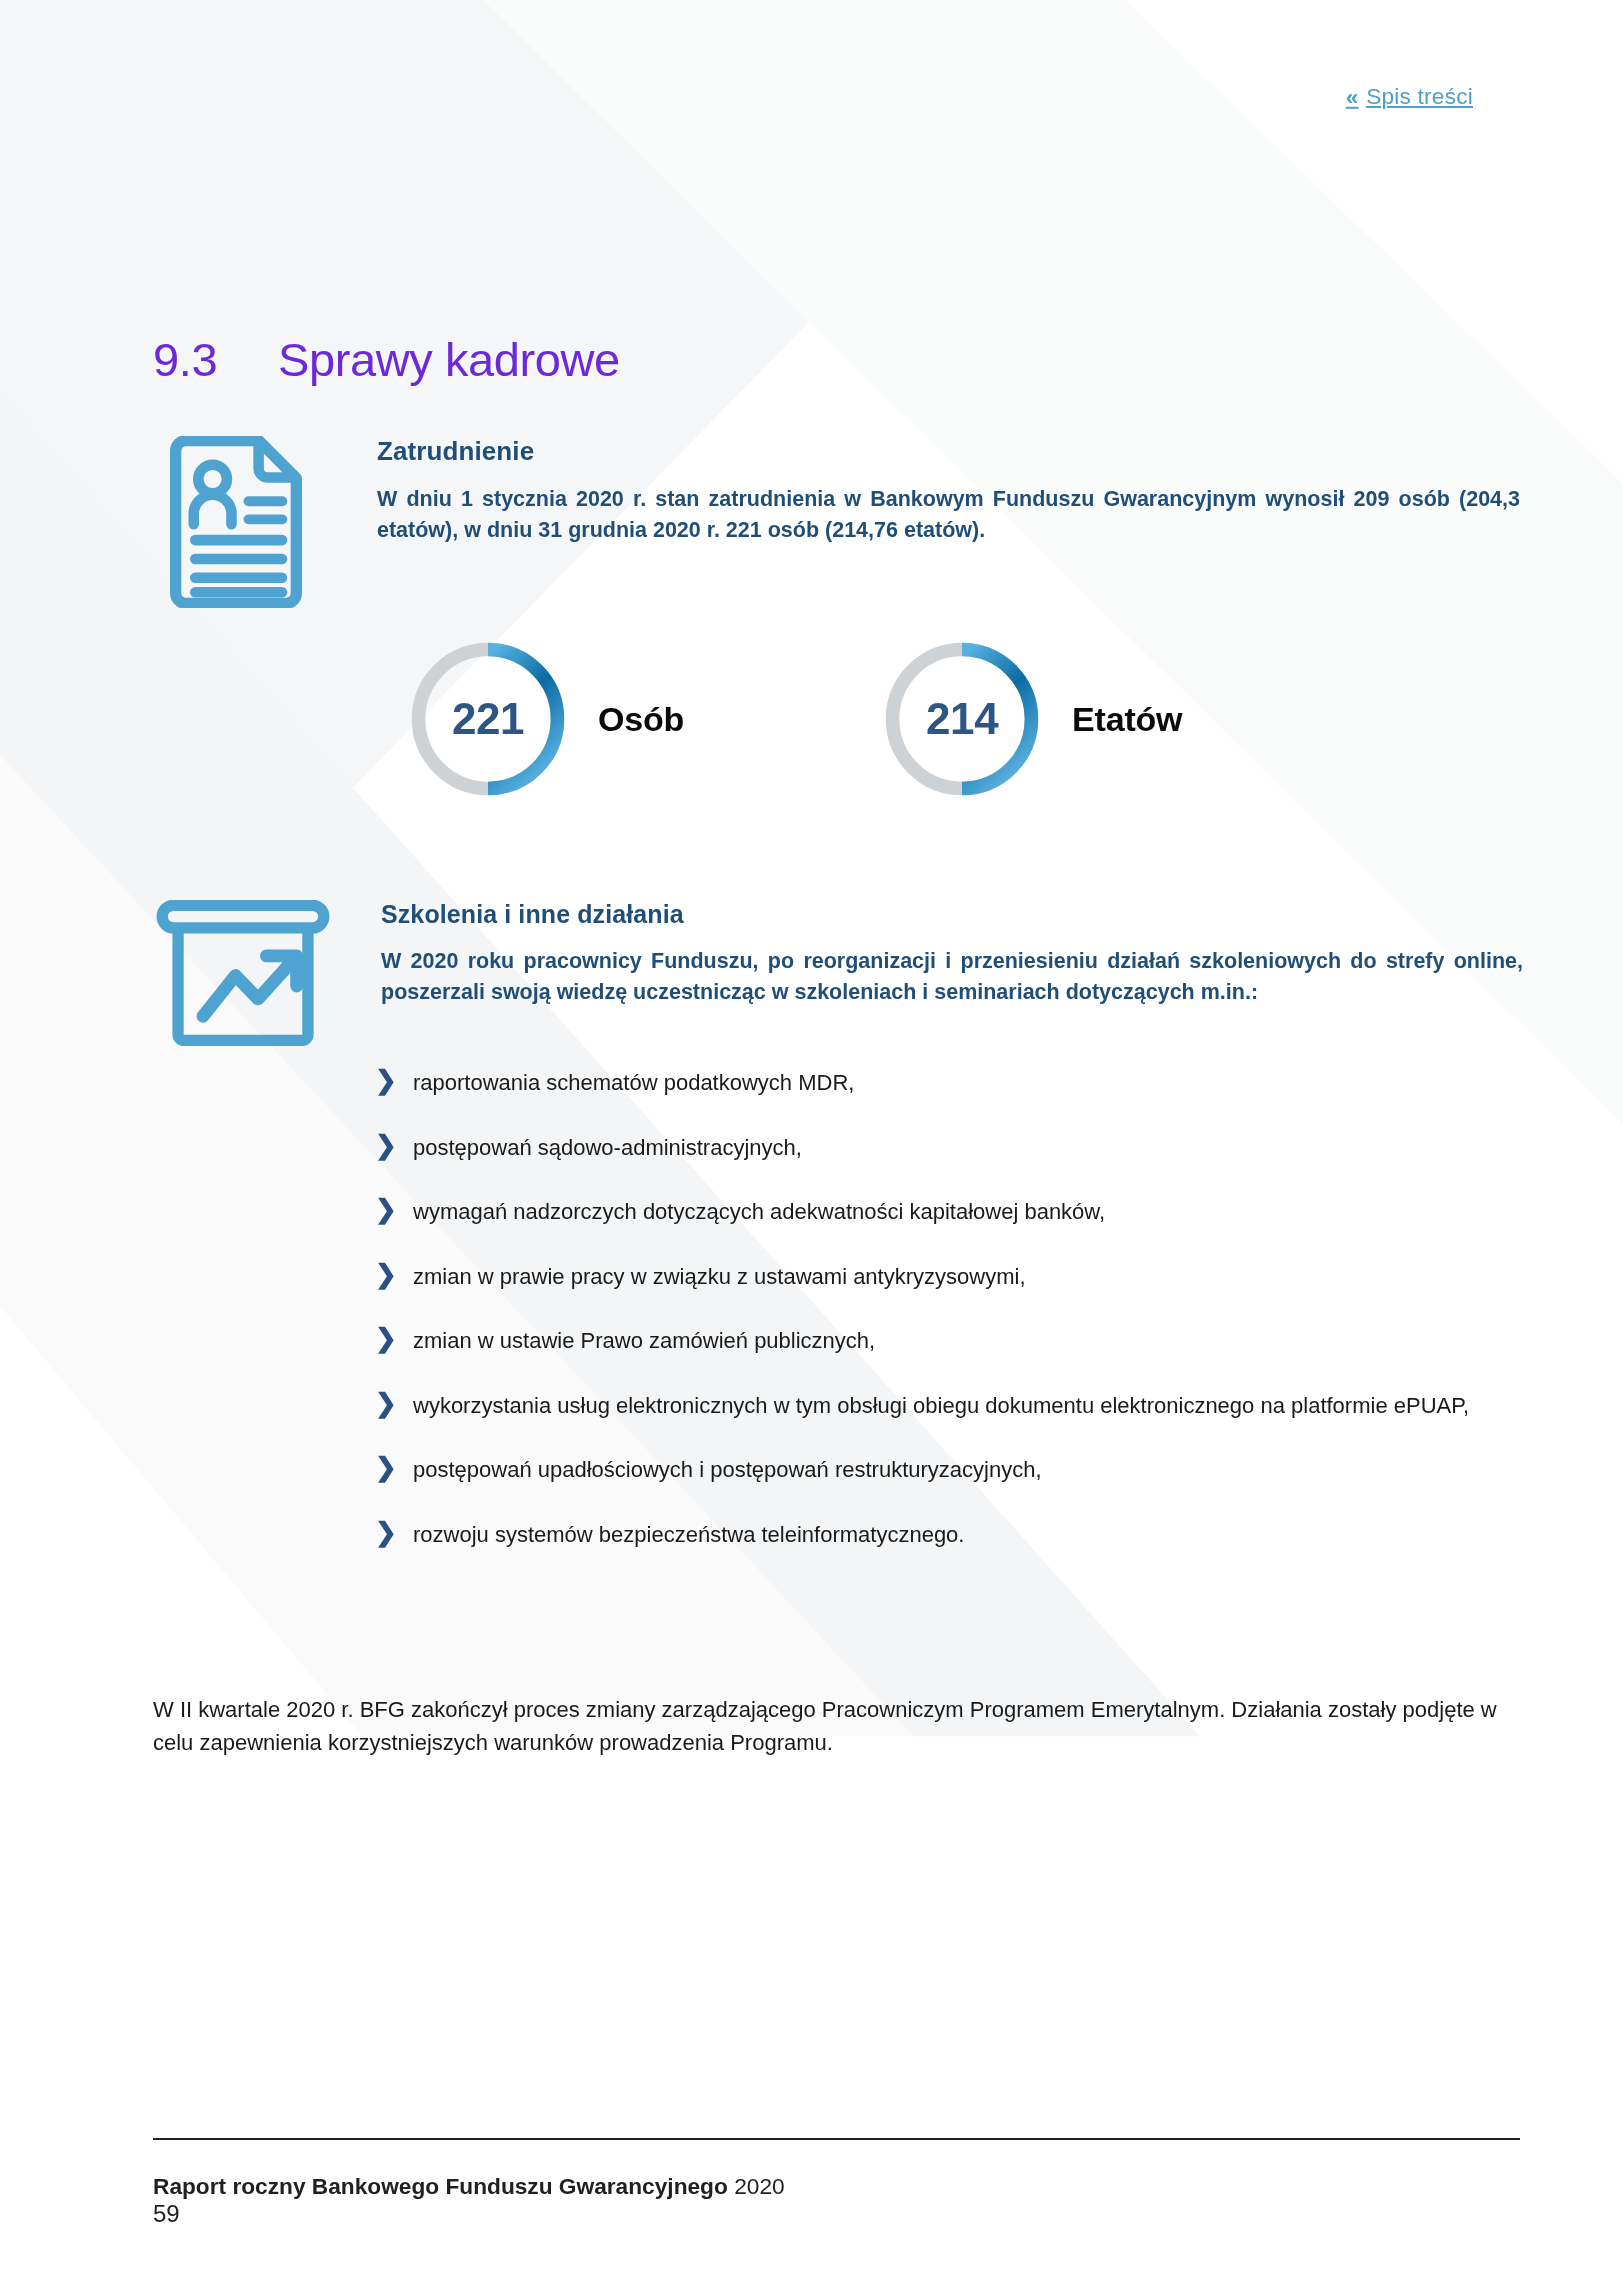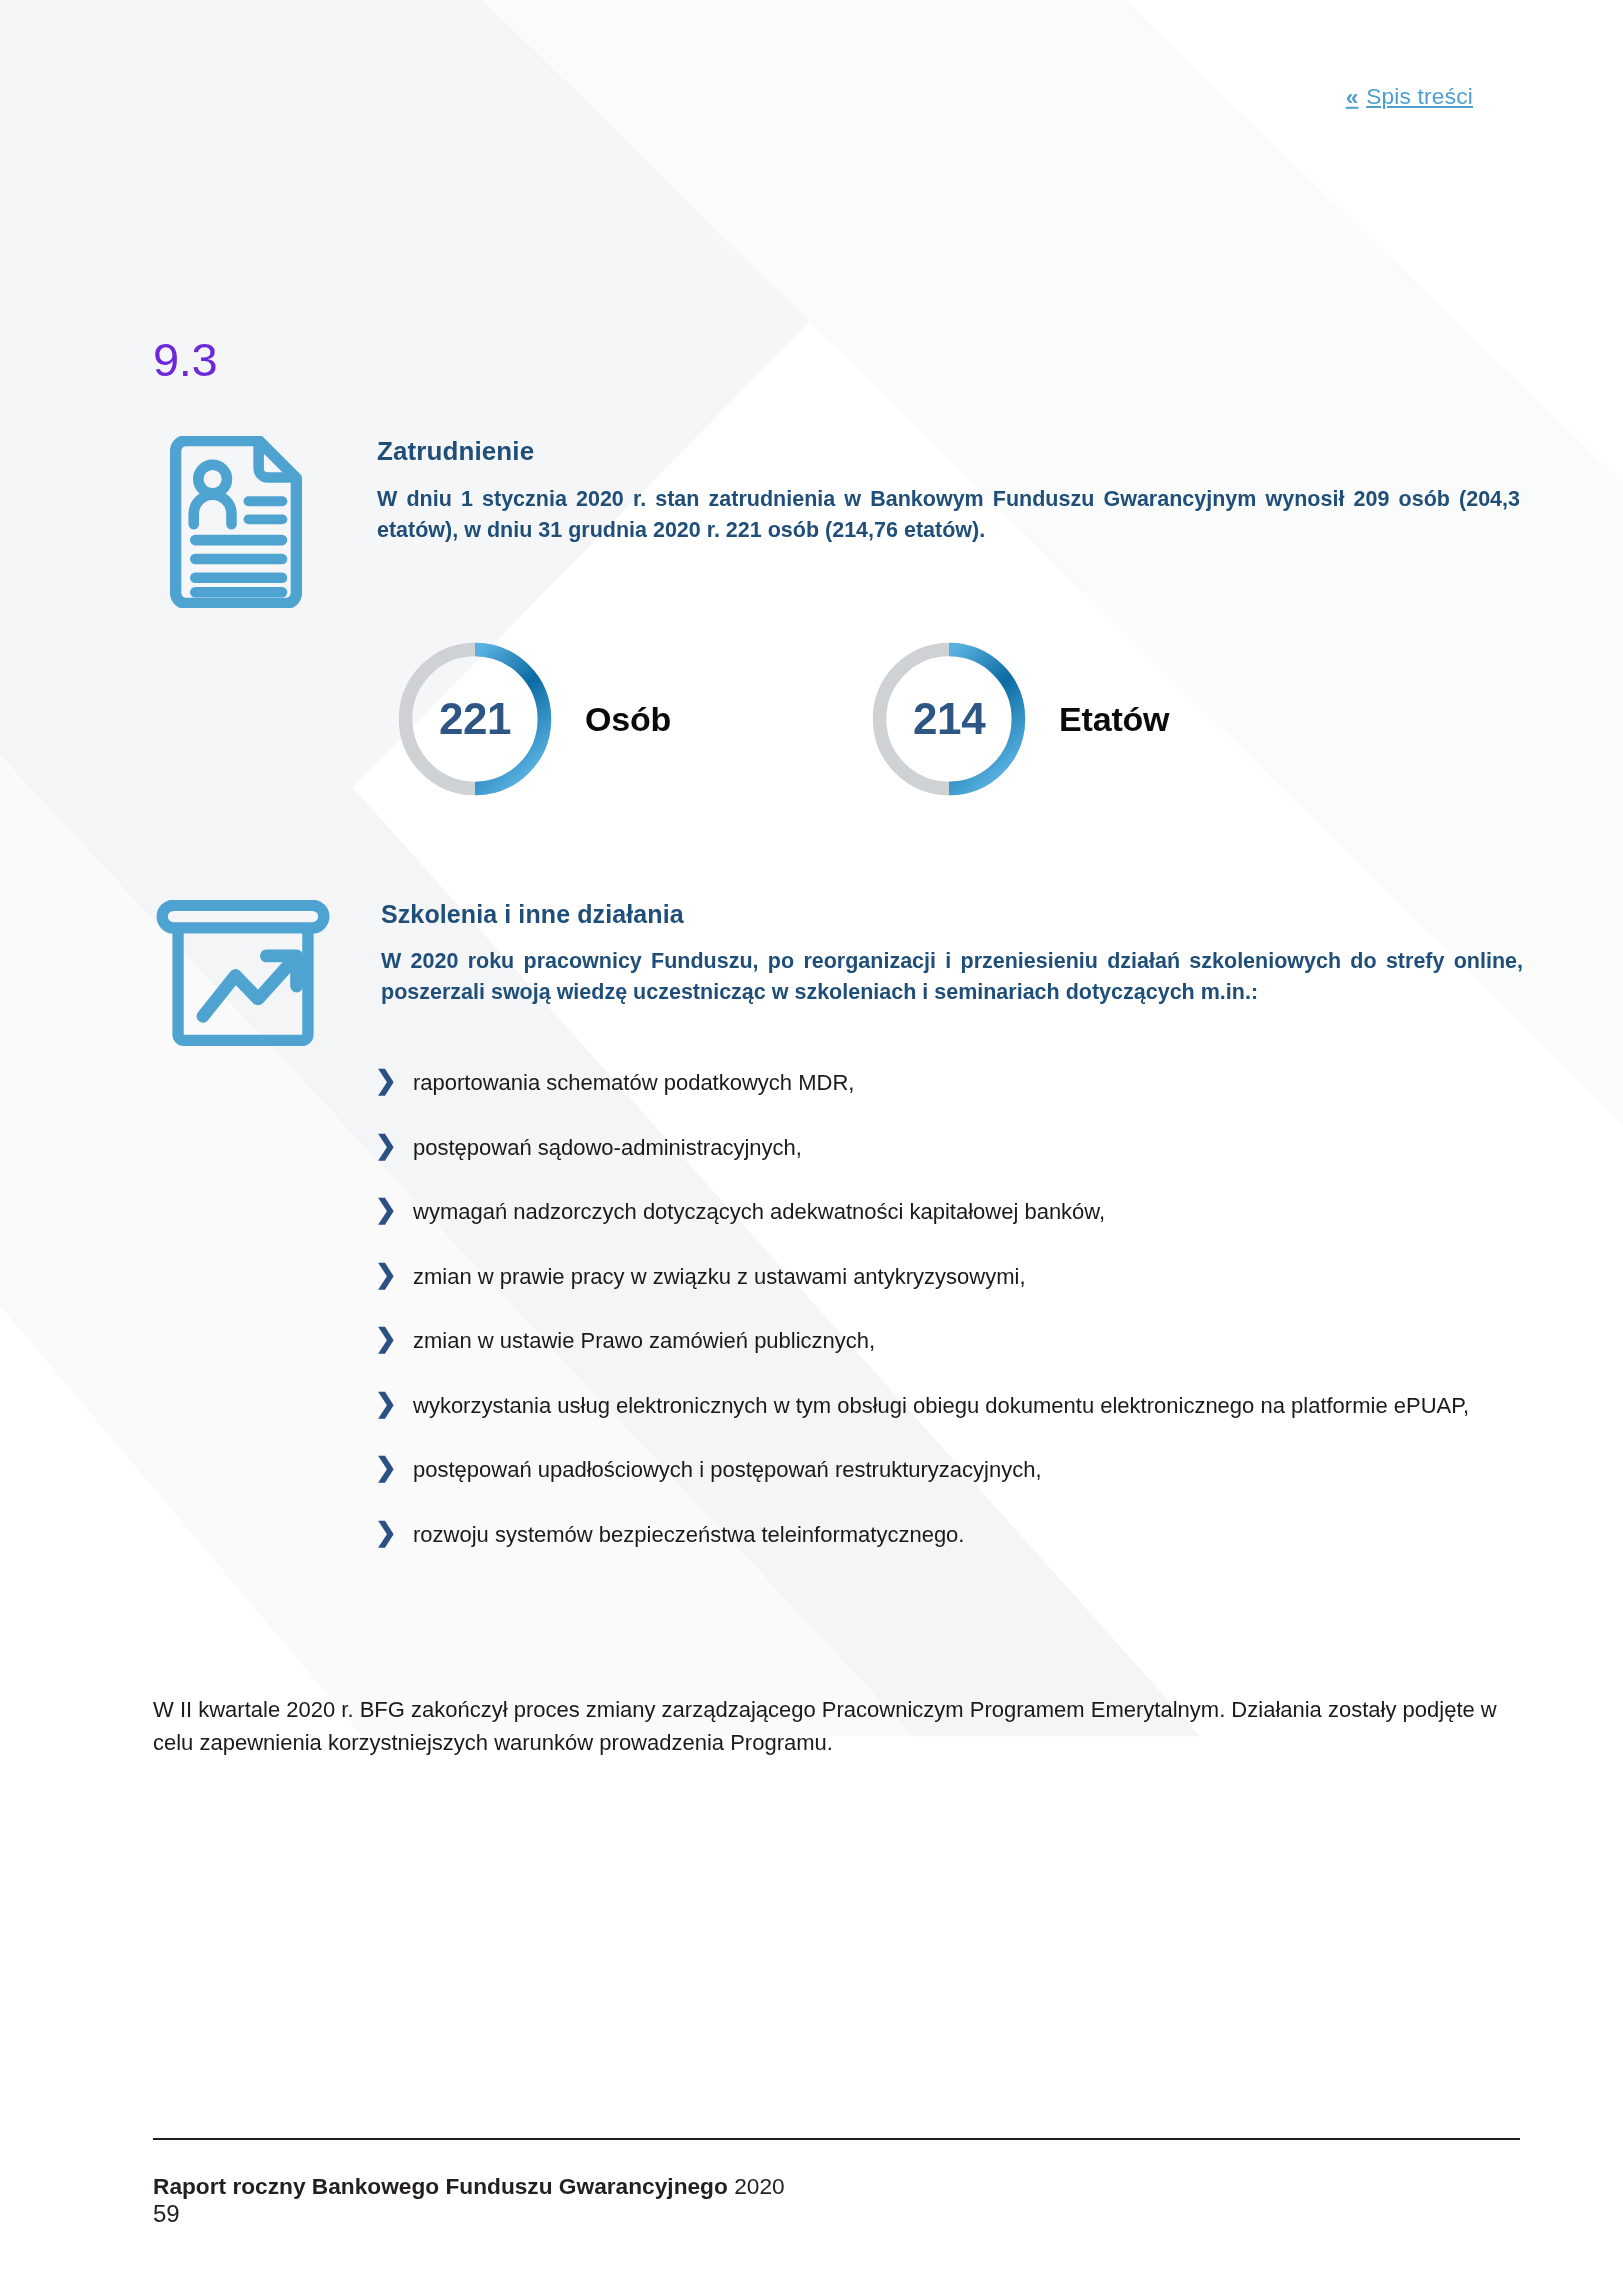--- a/index.html
+++ b/index.html
@@ -102,21 +102,21 @@
   
   #block-szkolenia { top: 900px; left: 156px; width: 1367px; }
   #block-szkolenia .blk-icon { width: 174px; margin-right: 51px; }
   #block-szkolenia .blk-body { width: 1136px; }
   #block-szkolenia .blk-title { font-size: 25px; }
 
   
   .stats {
     position: absolute;
     top: 639px;
-    left: 395px;
+    left: 408px;
     display: flex;
     align-items: center;
     gap: 198px;
   }
   .stat {
     display: flex;
     align-items: center;
     gap: 30px;
   }
   .donut {
@@ -232,20 +232,21 @@
 
 <div class="page">
 
   <a class="toc-link" href="#">
     <span class="chev-pair">«</span>
     <span>Spis treści</span>
   </a>
 
   <h1 class="sec-head">
     <span class="num">9.3</span>
+    <span>Sprawy kadrowe</span>
   </h1>
 
   <div class="block" id="block-zatrudnienie">
     <div class="blk-icon">
       <svg width="142" height="172" viewBox="0 0 188 228" fill="none">
         <path d="M14 20 a14 14 0 0 1 14 -14 h96 l50 50 v152 a14 14 0 0 1 -14 14 h-132 a14 14 0 0 1 -14 -14 z" stroke="#4fa3d1" stroke-width="15" stroke-linejoin="round" fill="none"></path>
         <path d="M124 7 v36 a12 12 0 0 0 12 12 h36" stroke="#4fa3d1" stroke-width="14" stroke-linejoin="round" fill="none"></path>
         <circle cx="63" cy="57" r="19" stroke="#4fa3d1" stroke-width="14" fill="none"></circle>
         <path d="M38 117 v-14 a25 25 0 0 1 25 -25 a25 25 0 0 1 25 25 v14" stroke="#4fa3d1" stroke-width="14" stroke-linecap="round" fill="none"></path>
         <rect x="104" y="80" width="58" height="13" rx="6.5" fill="#4fa3d1"></rect>

